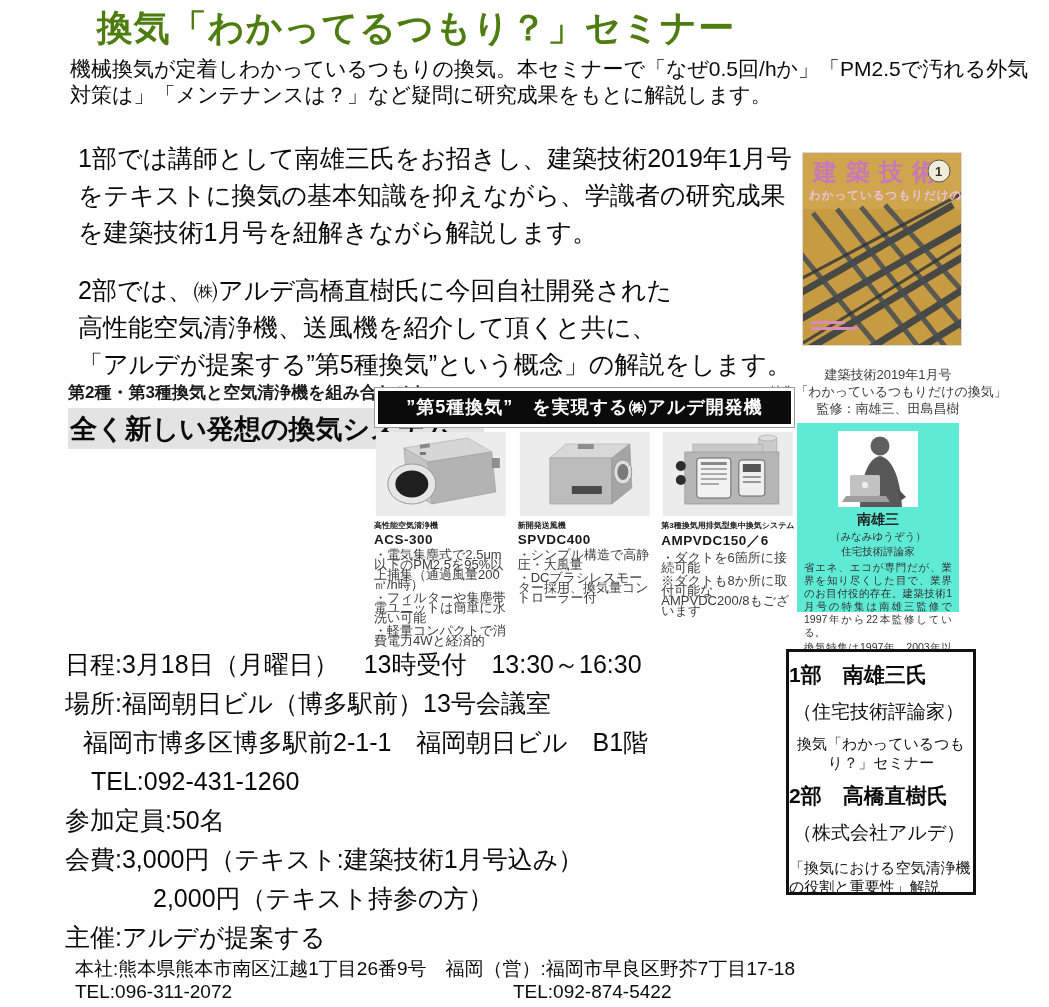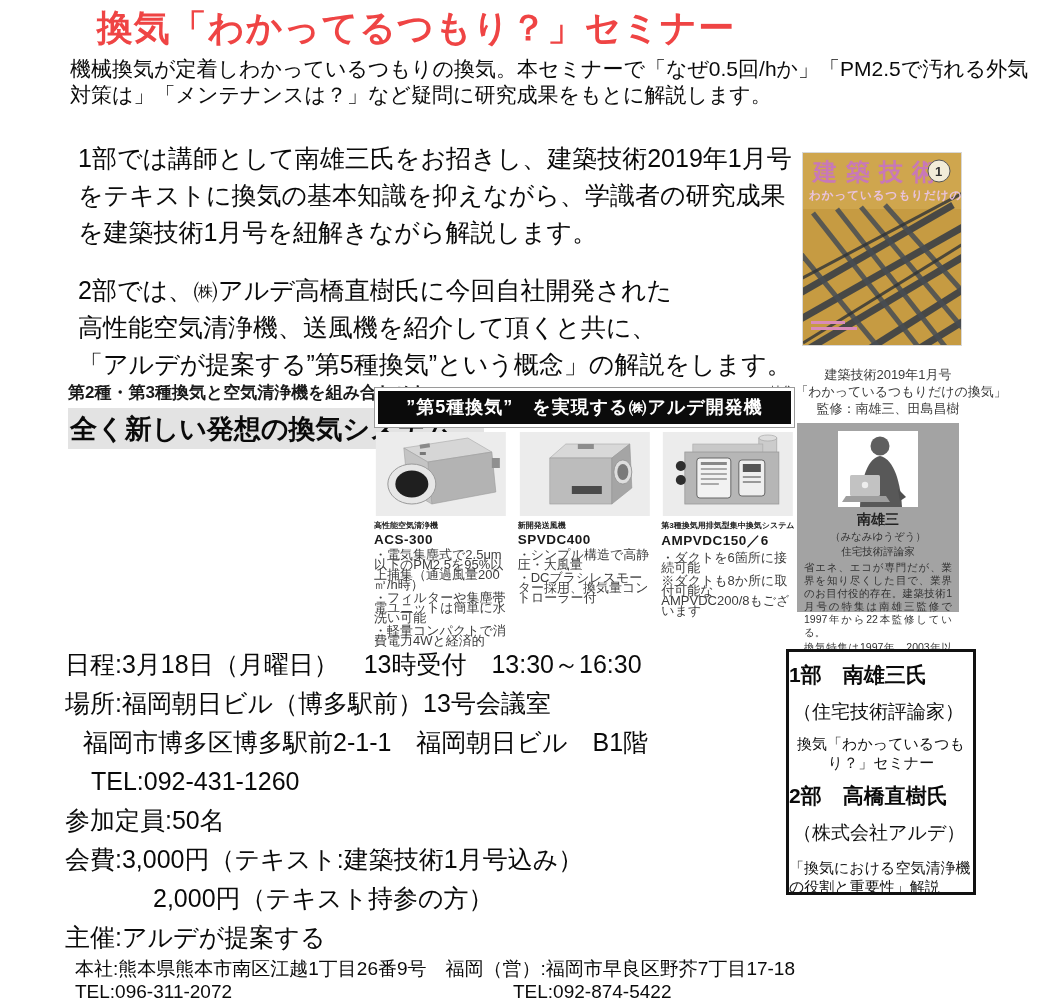--- a/index.html
+++ b/index.html
@@ -2,37 +2,37 @@
 <html><head>
 <meta charset="utf-8">
 <style>
   html,body{margin:0;padding:0;background:#fff;}
   .page{position:relative;width:1049px;height:1007px;background:#ffffff;overflow:hidden;
         font-family:"Liberation Sans",sans-serif;color:#111;}
   .nowrap{white-space:nowrap;}
 
   
   .title{position:absolute;top:4px;left:0;width:832px;text-align:center;
-         font-size:36px;font-weight:700;letter-spacing:1px;color:#ef4444;}
+         font-size:36px;font-weight:700;letter-spacing:1px;color:#4d7c0f;}
   .intro{position:absolute;top:56px;left:70px;width:930px;font-size:21px;font-weight:500;
          line-height:26px;color:#0a0a0a;}
 
   
   .para{position:absolute;left:78px;font-size:25px;font-weight:500;line-height:37px;color:#0a0a0a;}
   .para1{top:140px;}
   .para2{top:272px;}
 
   
   .cover{position:absolute;left:803px;top:153px;width:158px;height:192px;box-shadow:0 0 0 1px #d8d8d8;}
   .cover svg{display:block;}
   .cover-caption{position:absolute;left:762px;top:366px;width:252px;text-align:center;
                  font-size:13px;line-height:17px;color:#3a3a3a;font-weight:500;}
 
   
-  .profile{position:absolute;left:797px;top:423px;width:162px;height:189px;background:#a3a3a3;
+  .profile{position:absolute;left:797px;top:423px;width:162px;height:189px;background:#5eead4;
            box-sizing:border-box;padding:8px 7px 6px 7px;}
   .profile-photo{width:80px;height:76px;margin:0 auto;background:#ffffff;display:block;}
   .profile-name{text-align:center;font-size:14px;font-weight:700;margin-top:4px;color:#222;}
   .profile-kana{text-align:center;font-size:10.5px;color:#333;margin-top:1px;}
   .profile-role{text-align:center;font-size:10.5px;color:#333;margin-top:1px;}
   .profile-bio{font-size:10.5px;line-height:13px;color:#333;margin-top:2px;text-align:justify;}
 
   
   .left-banner{position:absolute;left:68px;top:381px;width:315px;}
   .left-banner-l1{font-size:17px;font-weight:700;color:#1a1a1a;white-space:nowrap;}

